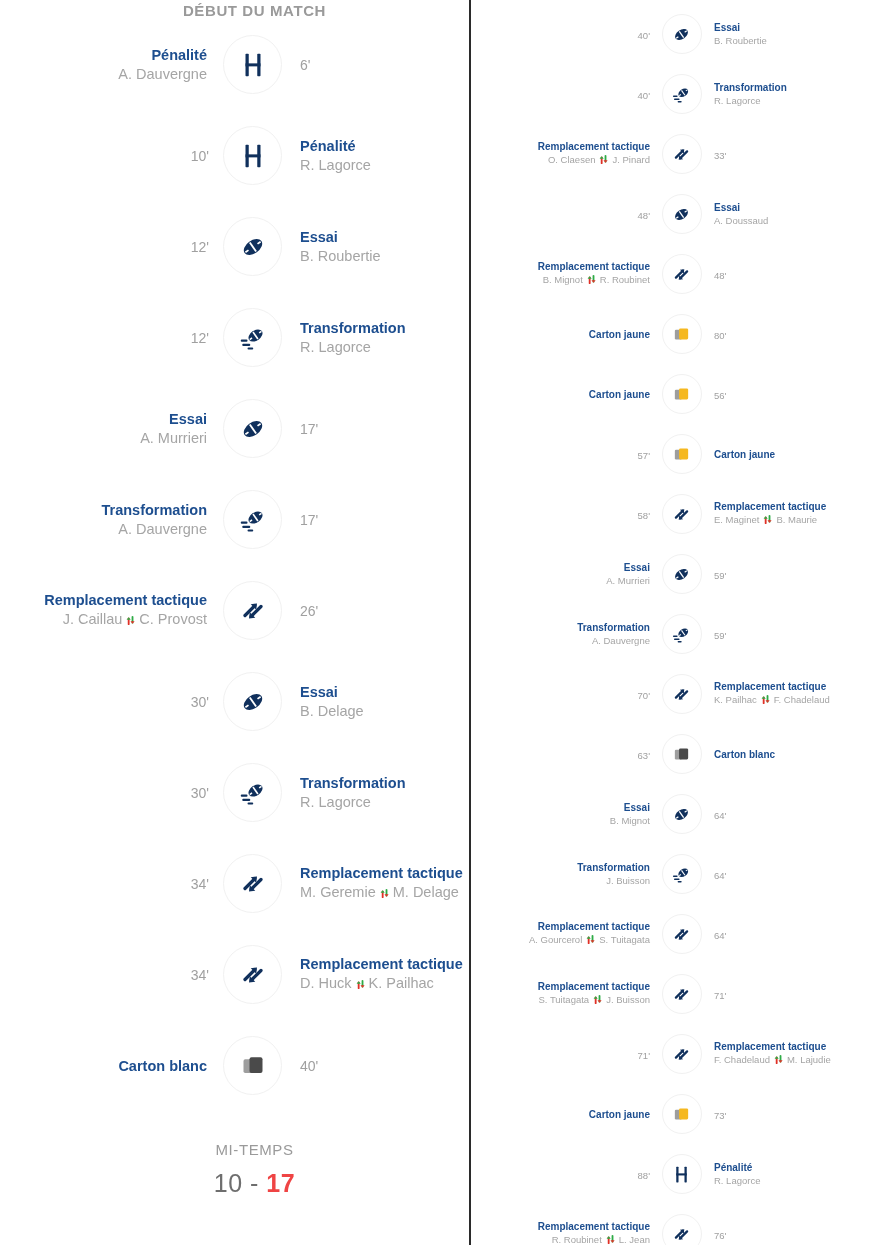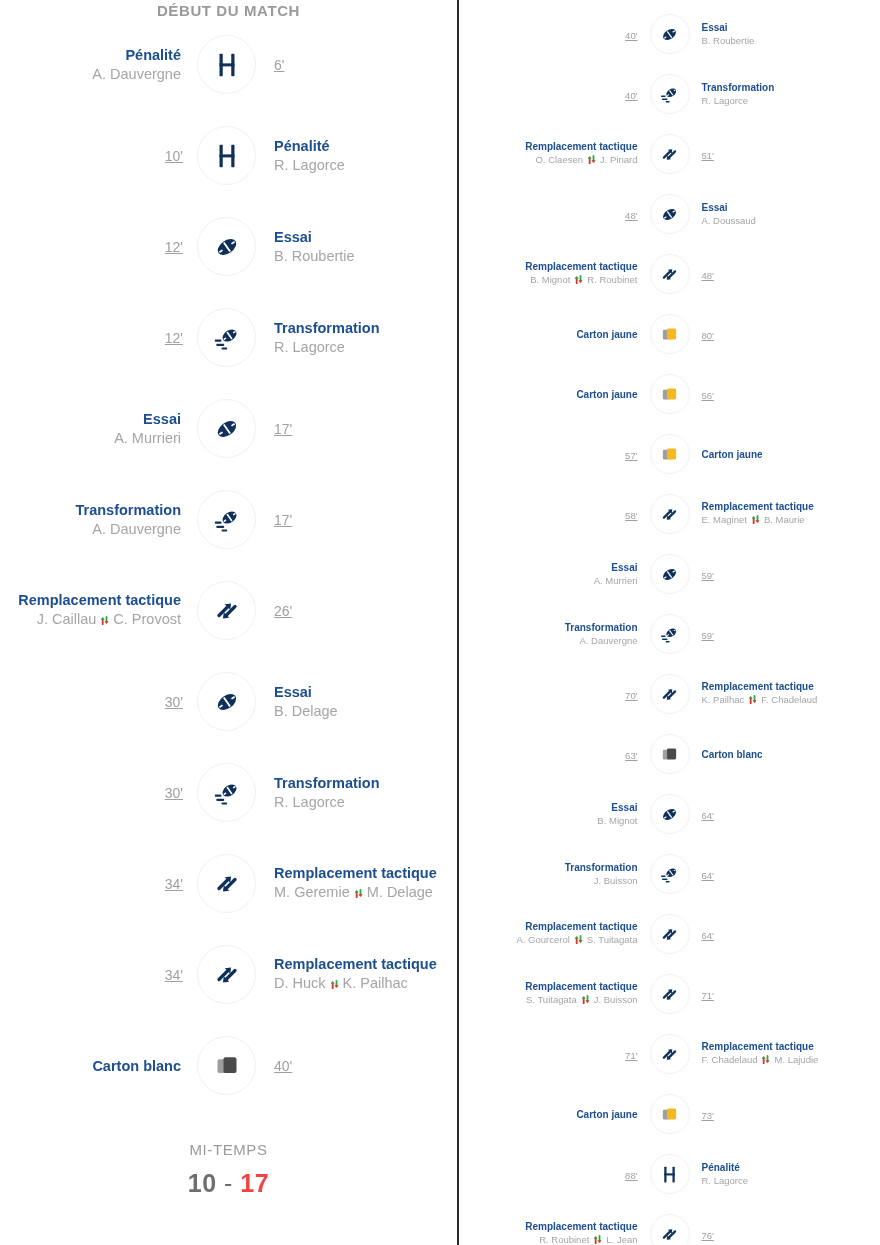--- a/index.html
+++ b/index.html
@@ -1,21 +1,21 @@
 <!DOCTYPE html>
 <html><head>
 <meta charset="utf-8">
 <style>
   html,body{margin:0;padding:0;}
   body{
     width:880px;height:1245px;background:#ffffff;
     font-family:"Liberation Sans","DejaVu Sans",sans-serif;
     overflow:hidden;position:relative;
   }
-  .board{position:absolute;inset:0;display:flex;}
+  .board{position:absolute;inset:0;display:flex;margin-left:26px;}
 
   
   .col{position:relative;overflow:hidden;}
   .col-left{width:457px;}
   .divider{width:2px;background:#2b2b2b;flex:0 0 2px;}
   .col-right{width:421px;}
 
   .col-inner{position:absolute;left:0;top:0;}
   .left-inner{width:457px;}
   .right-inner{width:421px;}
@@ -26,21 +26,21 @@
     color:#9a9a9a;
   }
   .phase-start{padding-top:4px;}
   .halftime{margin-top:30px;text-align:center;}
   .halftime .lbl{
     font-size:15px;font-weight:normal;letter-spacing:.6px;color:#9a9a9a;
   }
   .halftime .score{
     margin-top:11px;font-size:25px;color:#3b3b3b;letter-spacing:.5px;
   }
-  .halftime .score .home{color:#6e6e6e;font-weight:700;}
+  .halftime .score .home{color:#6e6e6e;font-weight:400;}
   .halftime .score .sep{color:#6e6e6e;font-weight:400;}
   .halftime .score .away{color:#ef4444;font-weight:bold;}
 
   
   .row{
     display:flex;align-items:center;width:100%;
   }
   .left-inner .row{height:91px;}
   .right-inner .row{height:60px;}
 
@@ -52,21 +52,21 @@
     color:#1d4e8f;font-weight:bold;white-space:nowrap;
   }
   .sub{
     color:#a5a5a5;white-space:nowrap;
   }
   .left-inner .title{font-size:14.5px;}
   .left-inner .sub{font-size:14.5px;margin-top:3px;}
   .right-inner .title{font-size:10px;}
   .right-inner .sub{font-size:9.5px;margin-top:2px;}
 
-  .minute{color:#a0a0a0;white-space:nowrap;text-decoration:underline;}
+  .minute{color:#a0a0a0;white-space:nowrap;}
   .left-inner .minute{font-size:14px;}
   .right-inner .minute{font-size:9.5px;}
 
   .left-inner .side.home .title,.left-inner .side.home .sub{padding-right:2px;}
   .left-inner .side.away{padding-left:18px;}
   .right-inner .side.away{padding-left:12px;}
   .right-inner .side.home{padding-right:12px;}
 
   
   .side.away .title,.side.away .sub,
@@ -370,21 +370,21 @@
                   </svg></span><span>J. Pinard</span></div>
             </div>
             <div class="bubble">
               <svg width="21" height="21" viewBox="0 0 24 24">
                 <path d="M5.6 15.6 L13.4 7.8" stroke="#10305c" stroke-width="2.6" stroke-linecap="round" fill="none"></path>
                 <path d="M10.2 6.6 L15.2 6.0 L14.6 11.0 Z" fill="#10305c"></path>
                 <path d="M18.4 8.4 L10.6 16.2" stroke="#10305c" stroke-width="2.6" stroke-linecap="round" fill="none"></path>
                 <path d="M13.8 17.4 L8.8 18.0 L9.4 13.0 Z" fill="#10305c"></path>
               </svg>
             </div>
-            <div class="side away"><span class="minute">51'</span></div>
+            <div class="side away"><span class="minute">33'</span></div>
           </div>
           <div class="row">
             <div class="side home"><span class="minute">48'</span></div>
             <div class="bubble">
               <svg width="21" height="21" viewBox="0 0 24 24">
                 <g transform="rotate(-35 12 12)">
                   <ellipse cx="12" cy="12" rx="8.2" ry="5.2" fill="#10305c"></ellipse>
                   <rect x="11.2" y="7.6" width="1.5" height="8.8" fill="#fff"></rect>
                   <rect x="4.6" y="11.3" width="3" height="1.4" fill="#fff"></rect>
                   <rect x="16.4" y="11.3" width="3" height="1.4" fill="#fff"></rect>

